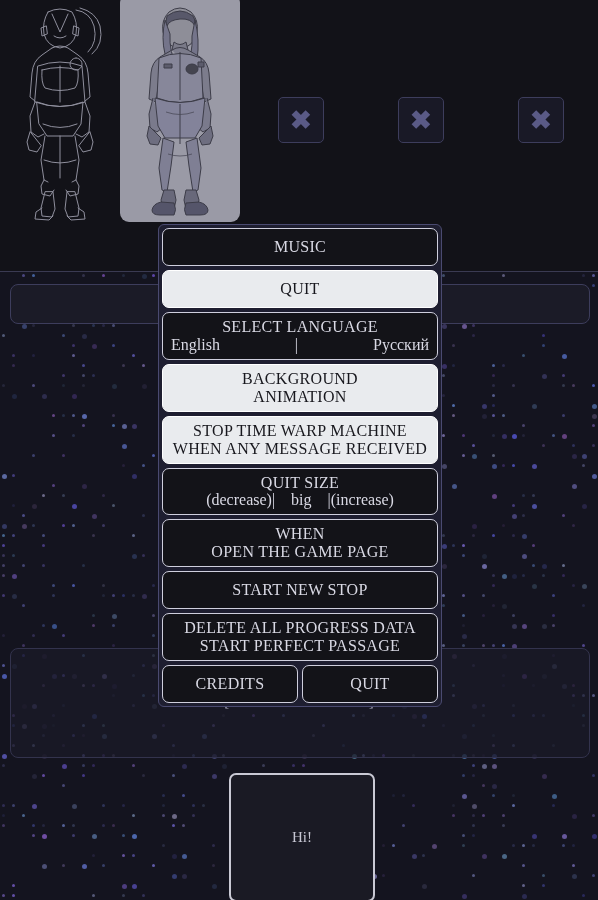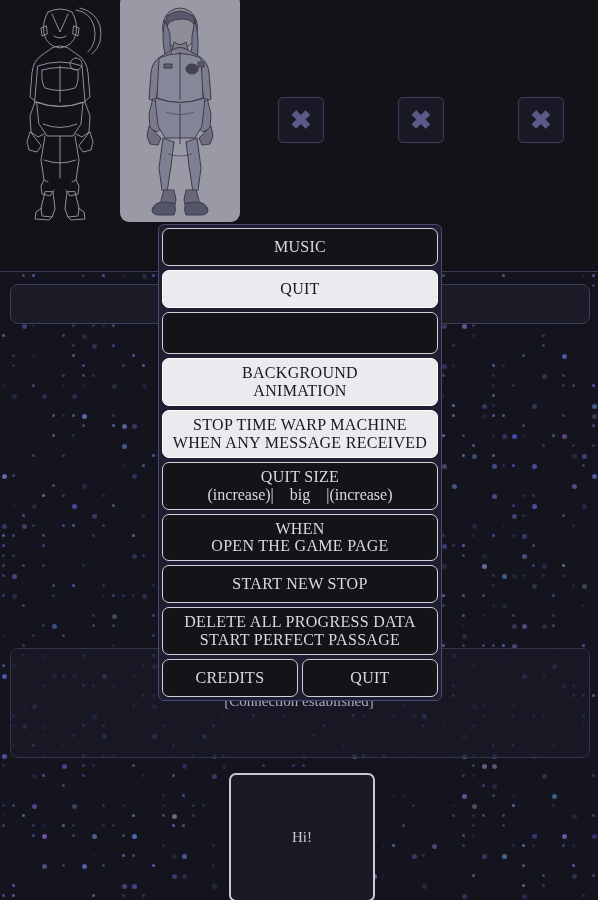--- a/index.html
+++ b/index.html
@@ -1021,20 +1021,26 @@
     </div>
 
     <div class="row">
       <div class="btn light one">
         <span class="l1">QUIT</span>
       </div>
     </div>
 
     <div class="row">
       <div class="btn dark tall">
+        <span class="l1">SELECT LANGUAGE</span>
+        <span class="split">
+          <span>English</span>
+          <span class="sep">|</span>
+          <span>Русский</span>
+        </span>
       </div>
     </div>
 
     <div class="row">
       <div class="btn light tall">
         <span class="l1">BACKGROUND</span>
         <span class="l2">ANIMATION</span>
       </div>
     </div>
 
@@ -1042,21 +1048,21 @@
       <div class="btn light tall">
         <span class="l1">STOP TIME WARP MACHINE</span>
         <span class="l2">WHEN ANY MESSAGE RECEIVED</span>
       </div>
     </div>
 
     <div class="row">
       <div class="btn dark tall">
         <span class="l1">QUIT SIZE</span>
         <span class="fsrow">
-          <span>(increase)|</span>
+          <span>(decrease)|</span>
           <span style="padding:0 14px;">big</span>
           <span>|(increase)</span>
         </span>
       </div>
     </div>
 
     <div class="row">
       <div class="btn dark tall">
         <span class="l1">WHEN</span>
         <span class="l2">OPEN THE GAME PAGE</span>

